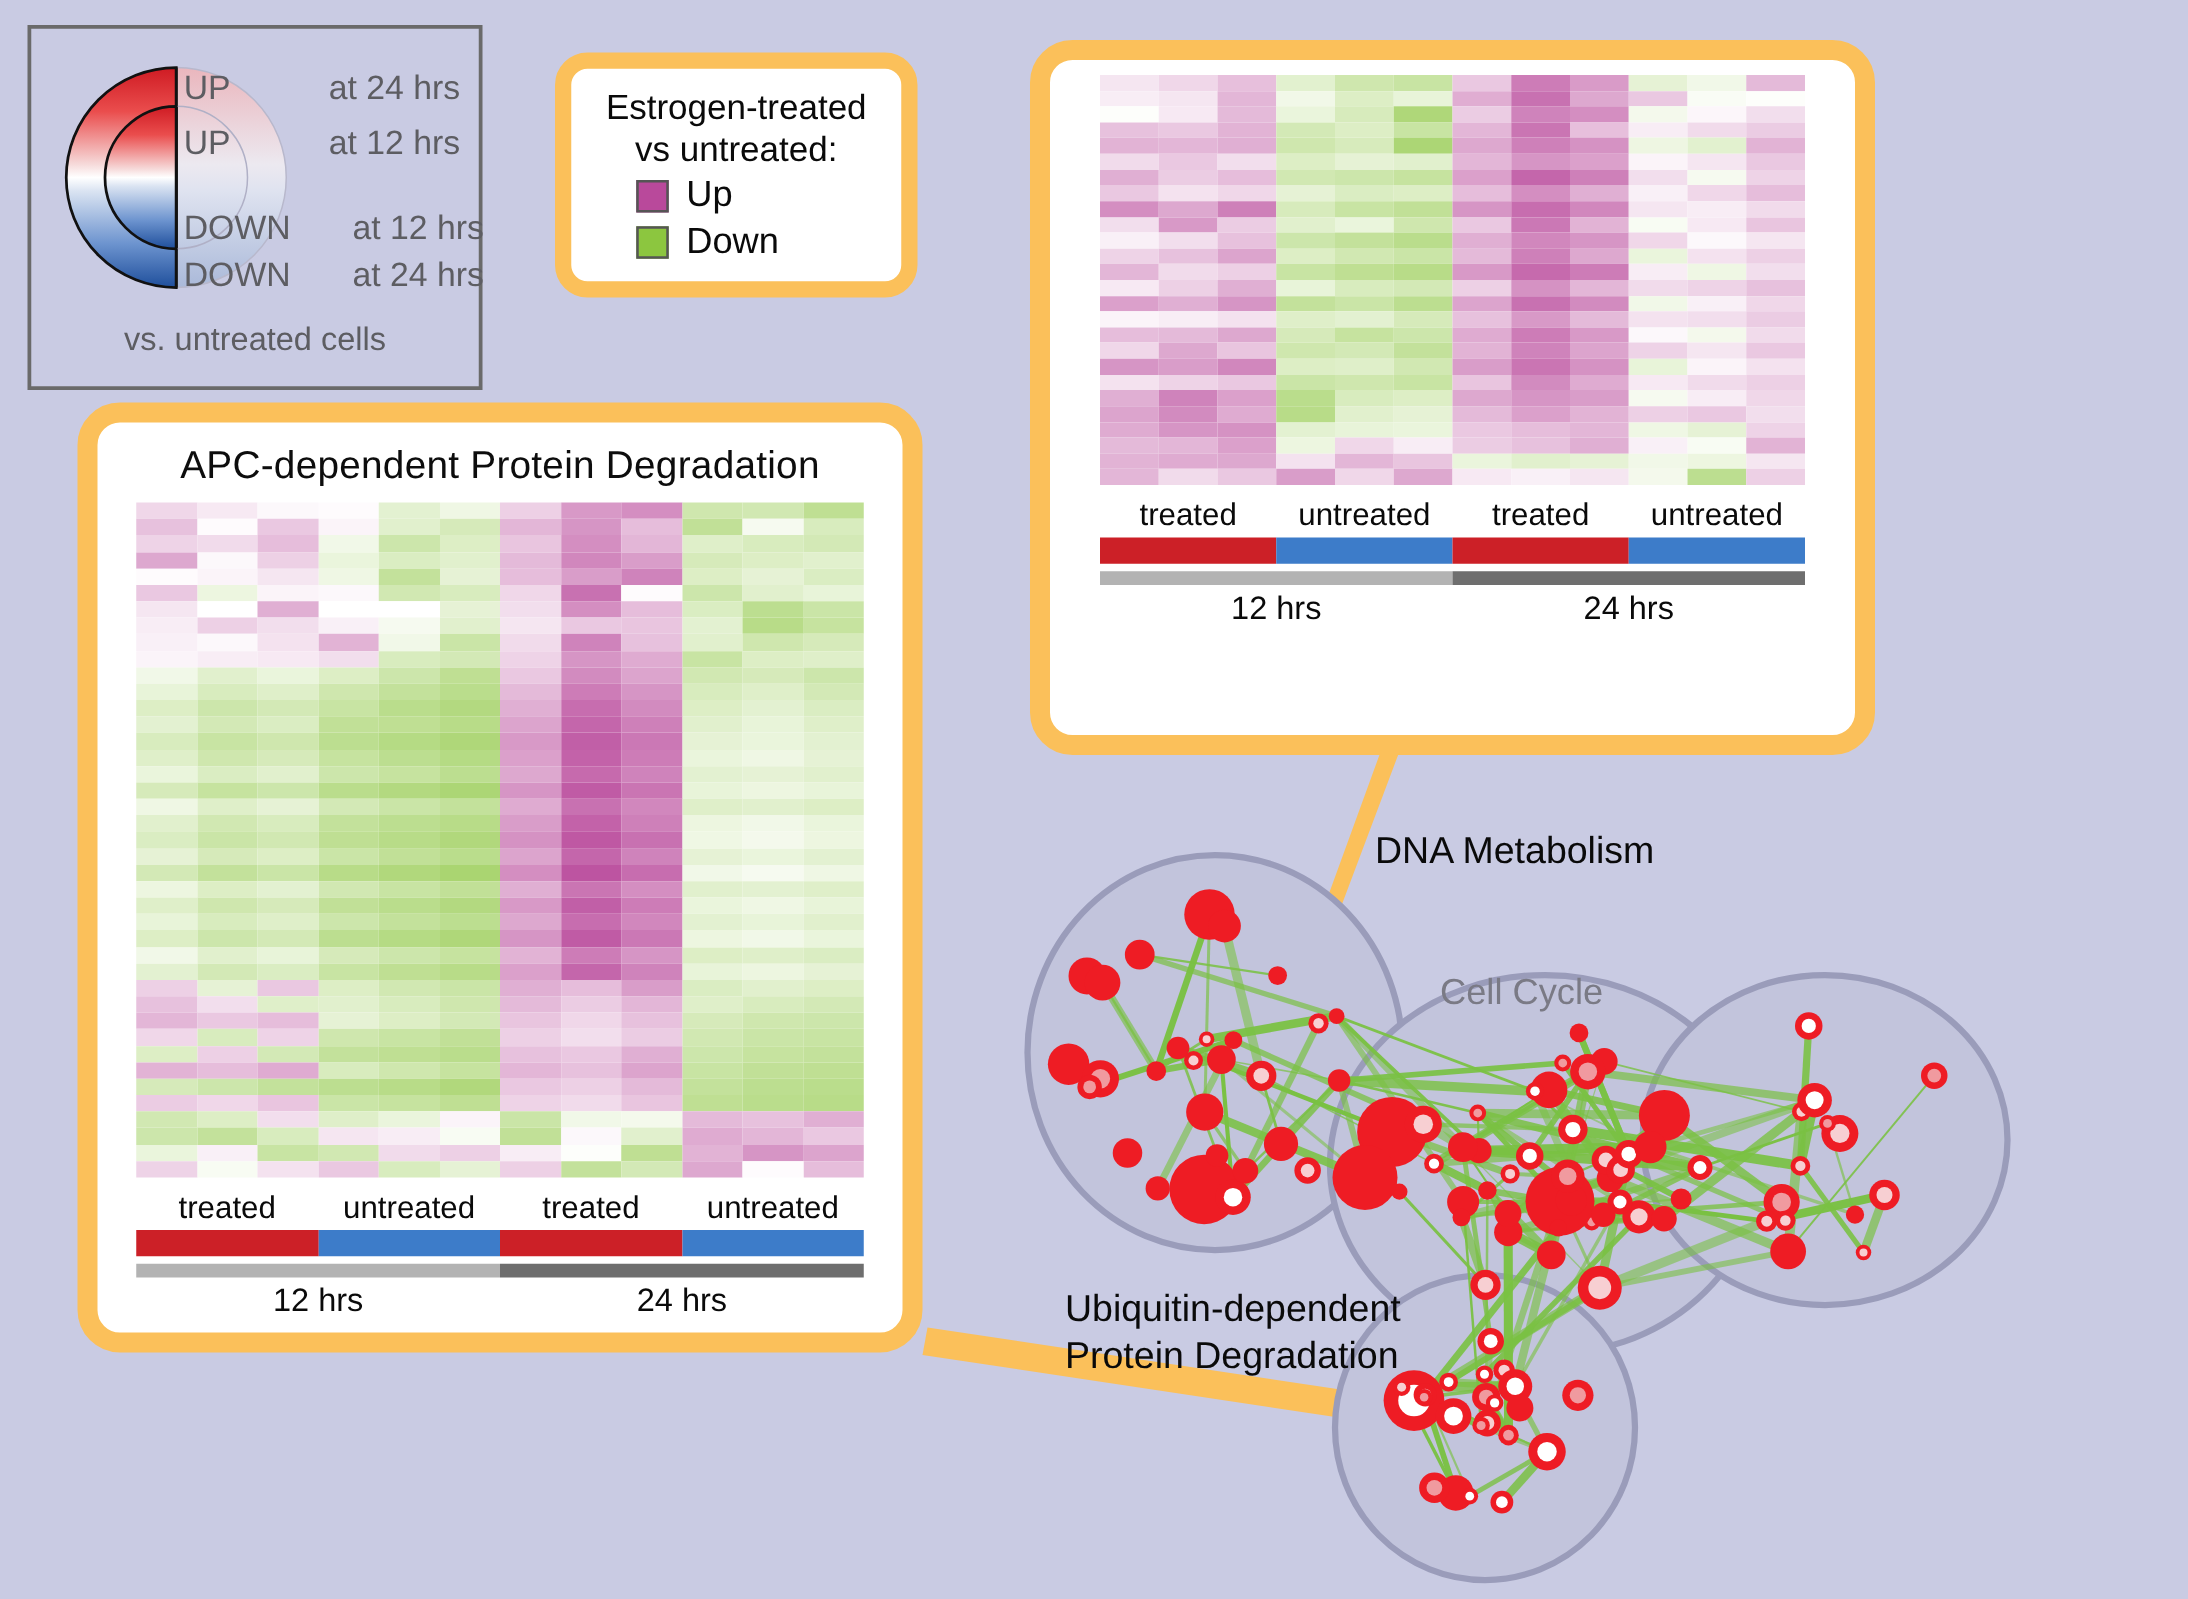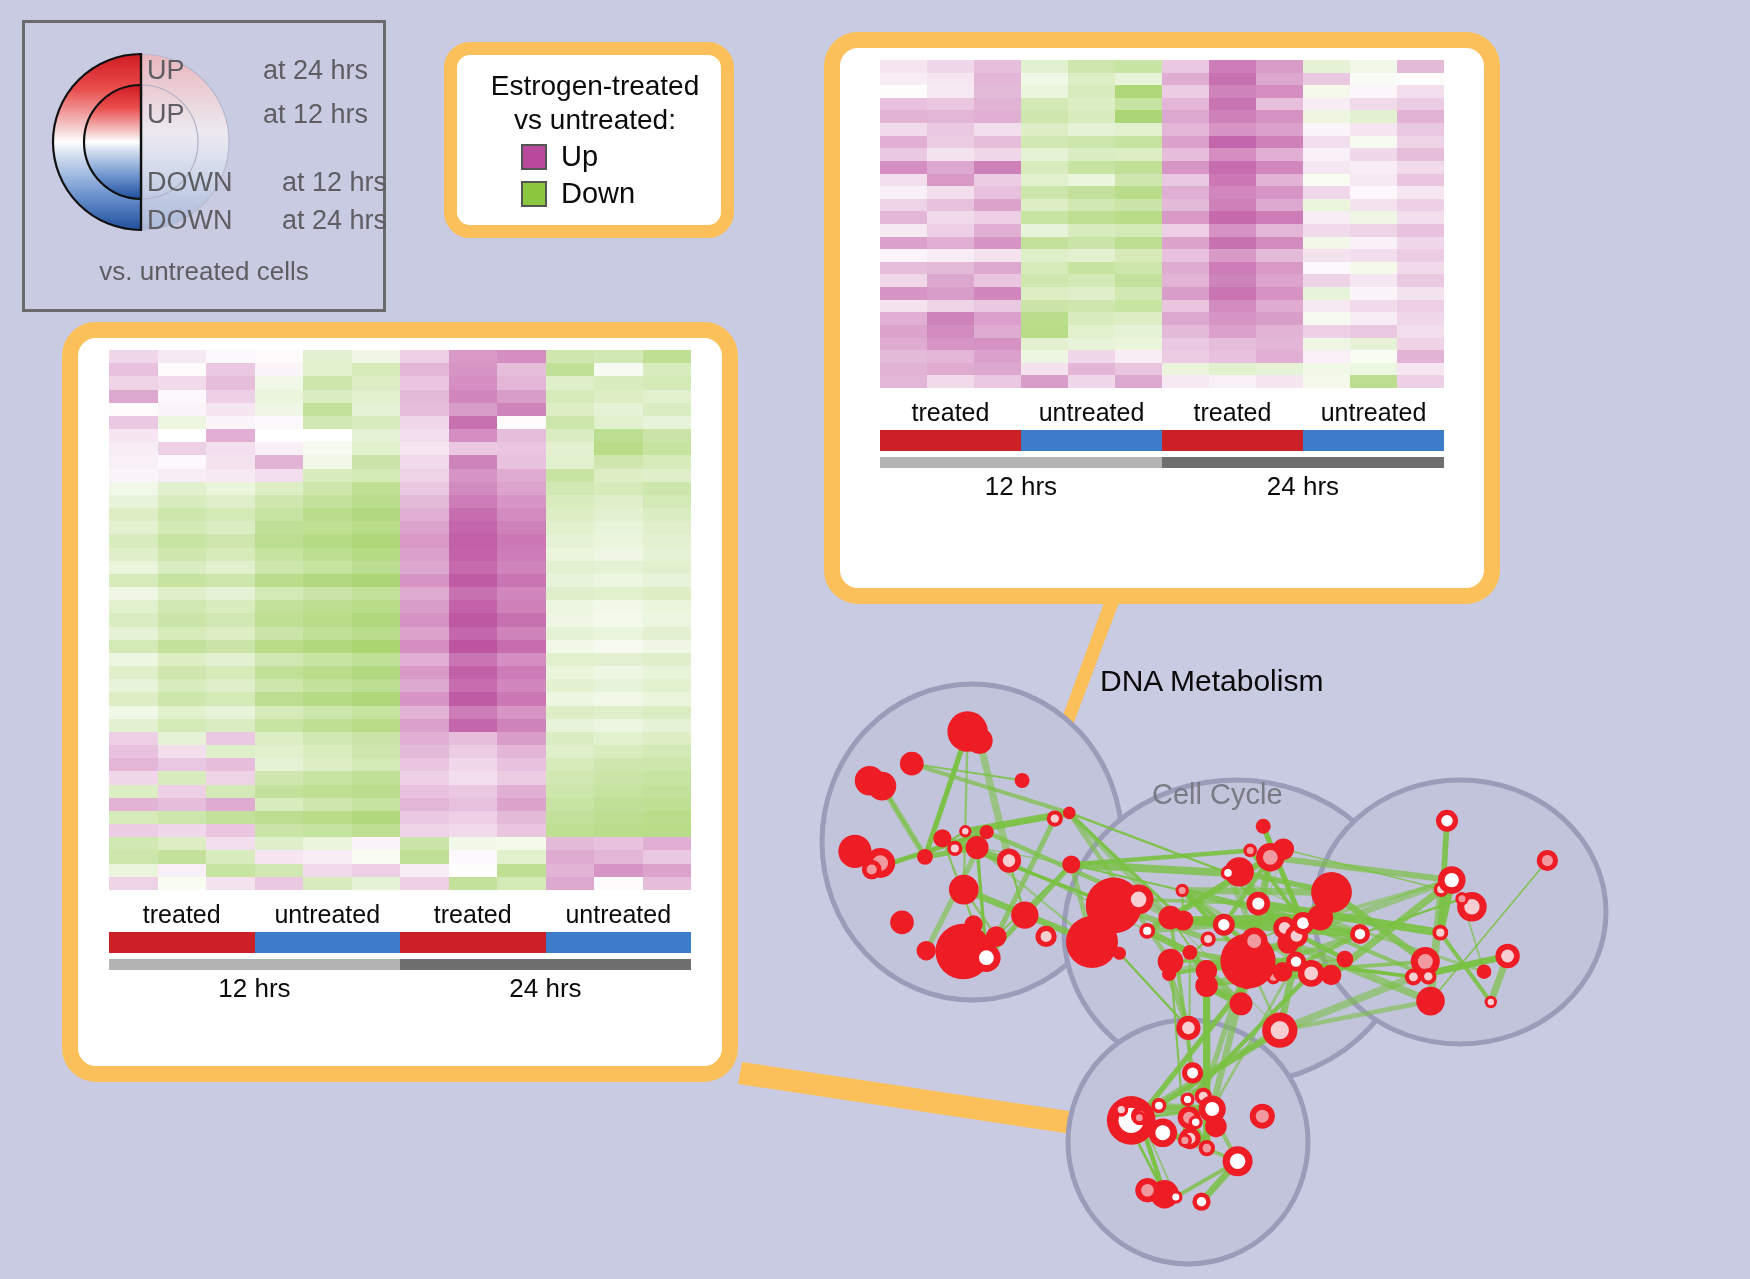--- a/index.html
+++ b/index.html
@@ -48,21 +48,21 @@
   #lg-dn12   { left:122px; top:144px; }
   #lg-at12b  { left:257px; top:144px; }
   #lg-dn24   { left:122px; top:182px; }
   #lg-at24b  { left:257px; top:182px; }
   #legend-caption {
     position:absolute; left:0; right:0; top:232px;
     text-align:center; color:#5d5d62; font-size:26px; line-height:1.28;
   }
 
   
-  #key-panel { left:444px; top:42px; width:290px; height:196px; border-radius:26px; border-width:13px;padding-left:12px; }
+  #key-panel { left:444px; top:42px; width:290px; height:196px; border-radius:26px; border-width:13px; }
   #key-title { padding-top:14px; text-align:center; font-size:28px; color:#0a0a0a; line-height:1.2; }
   .key-row { display:flex; align-items:center; gap:14px; margin-left:52px; margin-top:4px; }
   .key-swatch { width:26px; height:26px; border:2px solid #555; box-sizing:border-box; }
   .key-label { font-size:29px; color:#0a0a0a; }
 
   
   #rf-panel  { left:824px;  top:32px;  width:676px; height:572px; }
   #apc-panel { left:62px;   top:322px; width:676px; height:760px; }
   .heatmap { display:grid; margin:0 auto; }
   .hm-cell { width:100%; height:100%; }
@@ -479,20 +479,21 @@
         <div style="background: rgb(110, 110, 110);"></div>
       </div>
       <div class="time-labels">
         <span>12 hrs</span>
         <span>24 hrs</span>
       </div>
     </div>
 </div>
 
 <div class="panel" id="apc-panel">
+  <div class="panel-title" style="margin-top:16px">APC-dependent Protein Degradation</div>
   <div class="heatmap" id="hm-apc" style="margin-top: 12px; width: 582px; height: 540px; grid-template-columns: repeat(12, 1fr); grid-template-rows: repeat(41, 1fr);">
       <div class="hm-cell" style="background: rgb(240, 215, 233);"></div>
       <div class="hm-cell" style="background: rgb(247, 233, 243);"></div>
       <div class="hm-cell" style="background: rgb(252, 248, 251);"></div>
       <div class="hm-cell" style="background: rgb(254, 251, 253);"></div>
       <div class="hm-cell" style="background: rgb(227, 241, 209);"></div>
       <div class="hm-cell" style="background: rgb(239, 247, 228);"></div>
       <div class="hm-cell" style="background: rgb(237, 208, 229);"></div>
       <div class="hm-cell" style="background: rgb(216, 153, 199);"></div>
       <div class="hm-cell" style="background: rgb(212, 142, 193);"></div>
@@ -1549,13 +1550,17 @@
         </g>
         <g>
           <circle cx="560.0" cy="322.0" r="10.0" fill="#ee1c24"></circle>
           <circle cx="560.0" cy="322.0" r="5.2" fill="#ffffff"></circle>
         </g>
       </g>
   </svg>
 
   <div class="net-label" id="lbl-dna">DNA Metabolism</div>
   <div class="net-label" id="lbl-cc">Cell Cycle</div>
+  <div class="net-label" id="lbl-ubi">
+    <div>Ubiquitin-dependent</div>
+    <div>Protein Degradation</div>
+  </div>
 </div>
 
 </body></html>

